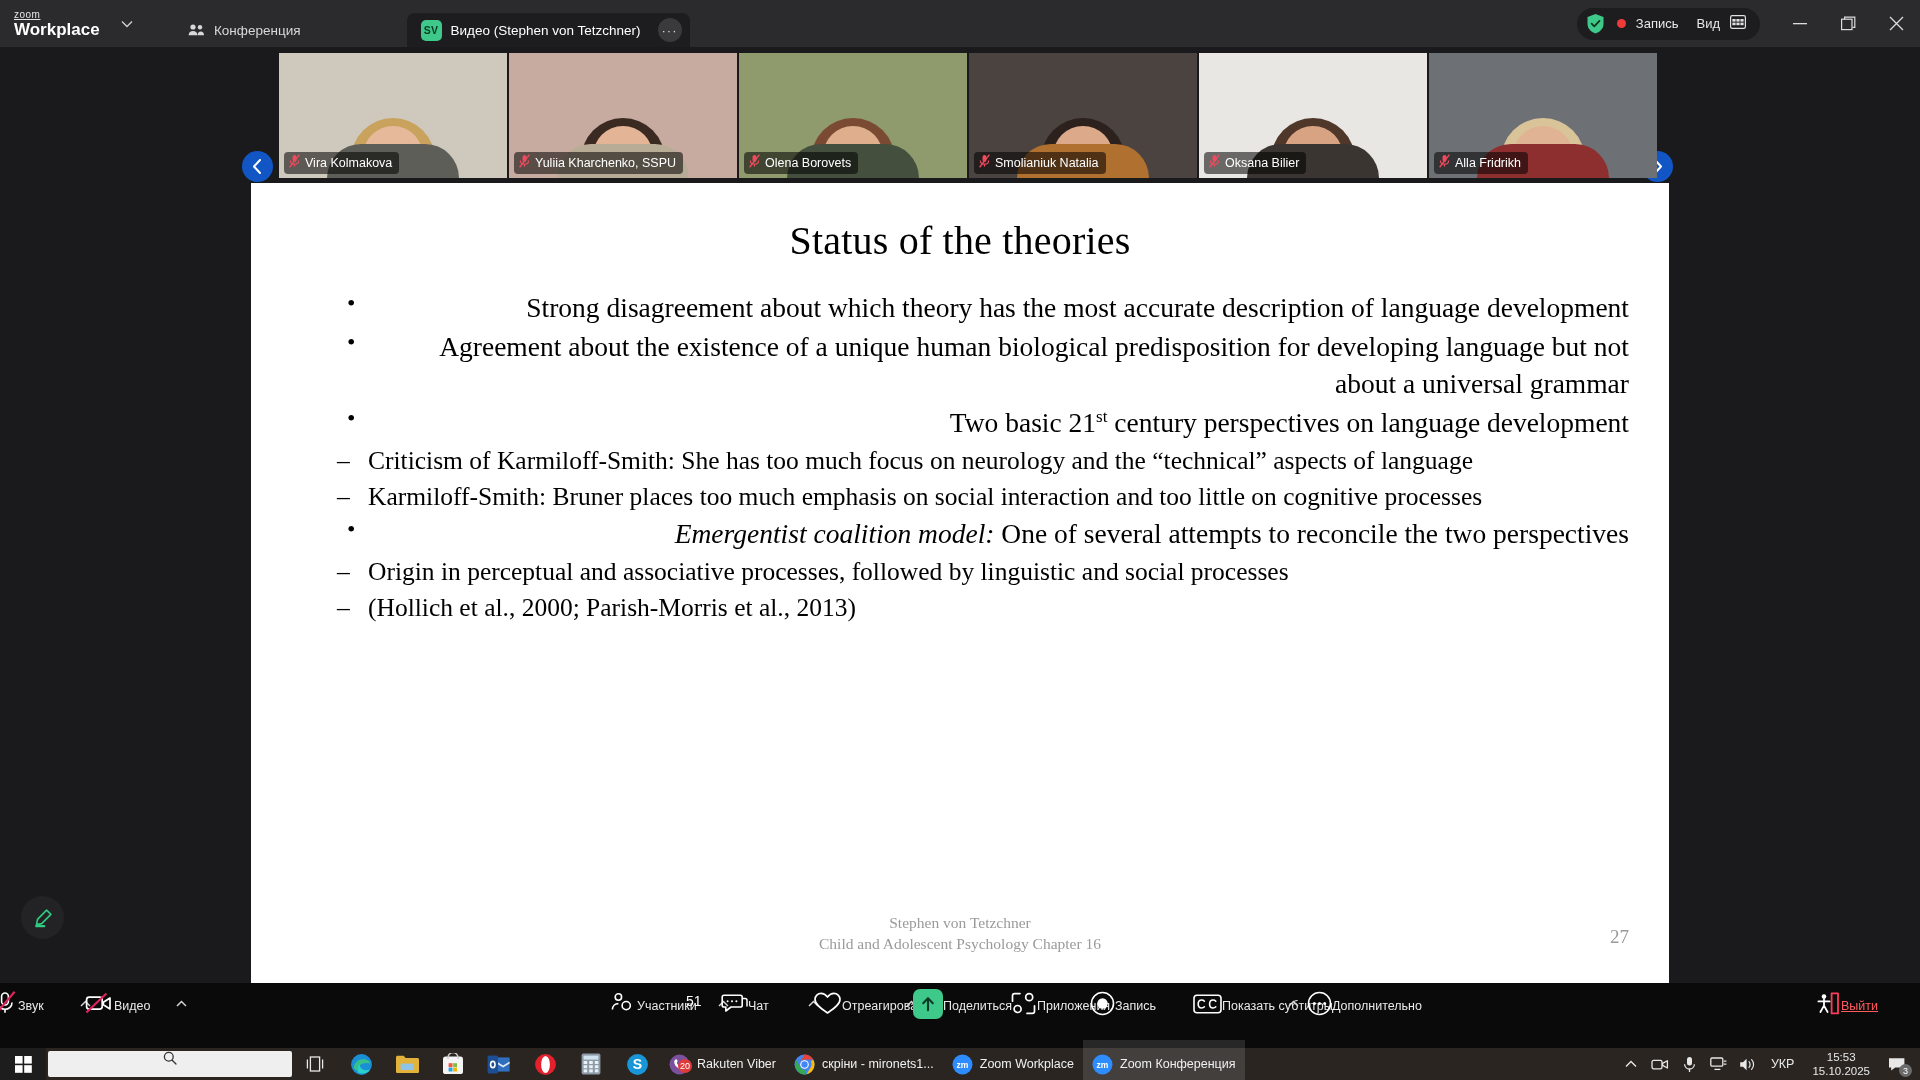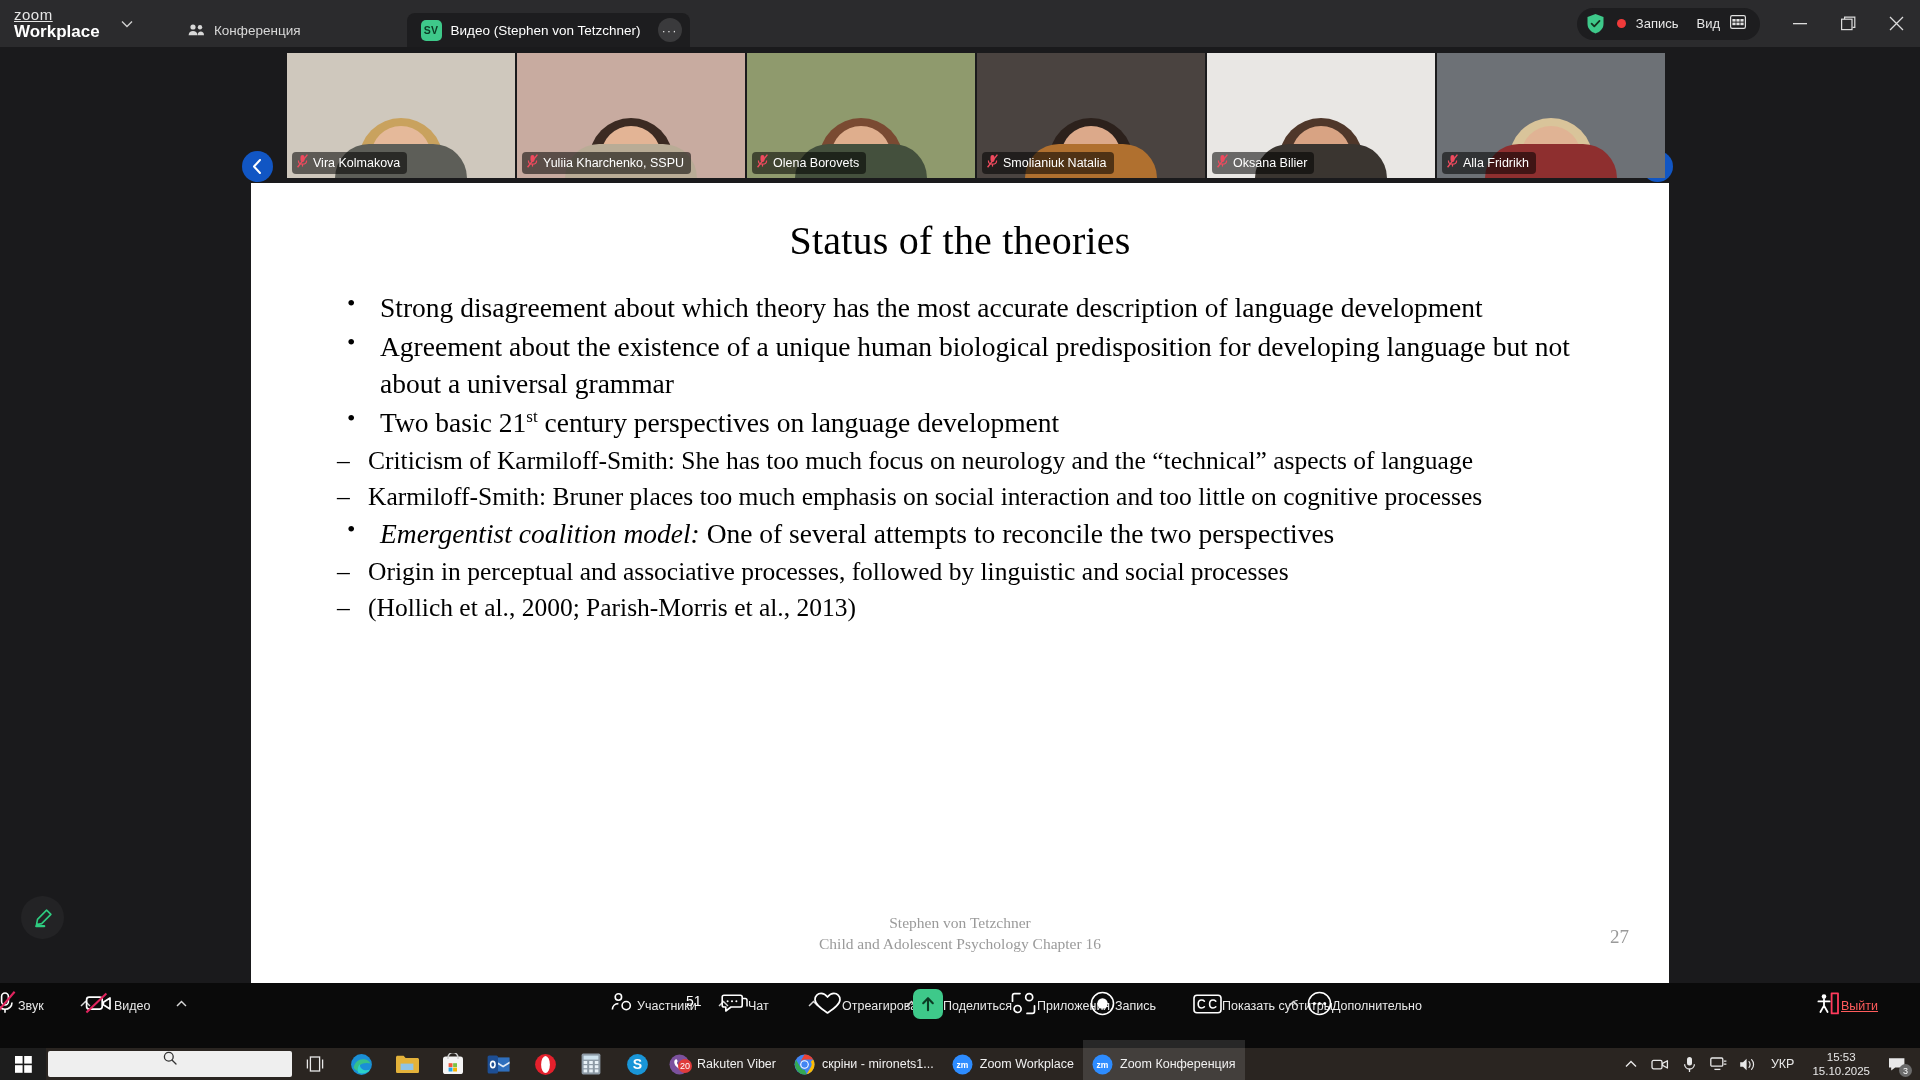--- a/index.html
+++ b/index.html
@@ -12,21 +12,21 @@
 
   
   .titlebar {
     position: absolute; top: 0; left: 0; width: 1920px; height: 47px;
     background: #2b2b2d;
     display: flex; align-items: center;
   }
   .zoom-logo {
     margin-left: 14px; width: 92px; color: #fff; line-height: 1;
   }
-  .zoom-logo .z1 { font-size: 15px; letter-spacing: .5px; color: #e6e6e6; display:block;text-decoration:underline; }
+  .zoom-logo .z1 { font-size: 10px; letter-spacing: .5px; color: #e6e6e6; display:block;text-decoration:underline; }
   .zoom-logo .z2 { font-size: 17px; font-weight: 700; color: #ffffff; display:block; margin-top:1px;}
   .tb-caret {
     width: 30px; height: 30px; display:flex; align-items:center; justify-content:center;
     color:#cfcfcf; font-size: 11px; margin-left: 6px;
   }
   .tb-tab {
     height: 34px; border-radius: 8px 8px 0 0;
     display: flex; align-items: center; gap: 9px;
     padding: 0 14px; color: #d8d8d8; font-size: 13.5px; margin-top: 13px;
   }
@@ -61,21 +61,21 @@
     width: 48px; height: 47px; display:flex; align-items:center; justify-content:center;
     color: #dcdcdc;
   }
 
   
   .strip {
     position: absolute; top: 47px; left: 0; width: 1920px; height: 136px;
     background: #1a1a1c;
   }
   .thumbs {
-    position: absolute; left: 287px; top: 6px;
+    position: absolute; left: 279px; top: 6px;
     display: flex; gap: 2px;
   }
   .thumb {
     width: 228px; height: 125px; position: relative; overflow: hidden;
     background: #555;
   }
   .thumb .face { position:absolute; inset:0; }
   .thumb .nameplate {
     position: absolute; left: 5px; bottom: 4px;
     background: rgba(0,0,0,.55); border-radius: 4px;
@@ -101,21 +101,21 @@
   .slide {
     position: absolute; left: 251px; top: 0px; width: 1418px; height: 800px;
     background: #ffffff; color: #000;
     font-family: "Liberation Serif", serif;
     padding: 22px 40px 0 40px;
   }
   .slide-title {
     text-align: center; font-size: 40px; font-weight: 400; letter-spacing: .2px;
     margin-top: 12px; margin-bottom: 26px;
   }
-  ul.lvl1 { list-style: none; margin: 0 0 0 52px; }
+  ul.lvl1 { list-style: none; margin: 0 0 0 52px; text-align: right; }
   ul.lvl1 > li {
     position: relative; font-size: 27.5px; line-height: 1.32;
     padding-left: 37px; margin-bottom: 3px;
   }
   ul.lvl1 > li::before {
     content: "•"; position: absolute; left: 4px; top: -2px; font-size: 24px;
   }
   ul.lvl2 { list-style: none; margin: 0 0 0 46px; }
   ul.lvl2 > li {
     position: relative; font-size: 25.5px; line-height: 1.33;

